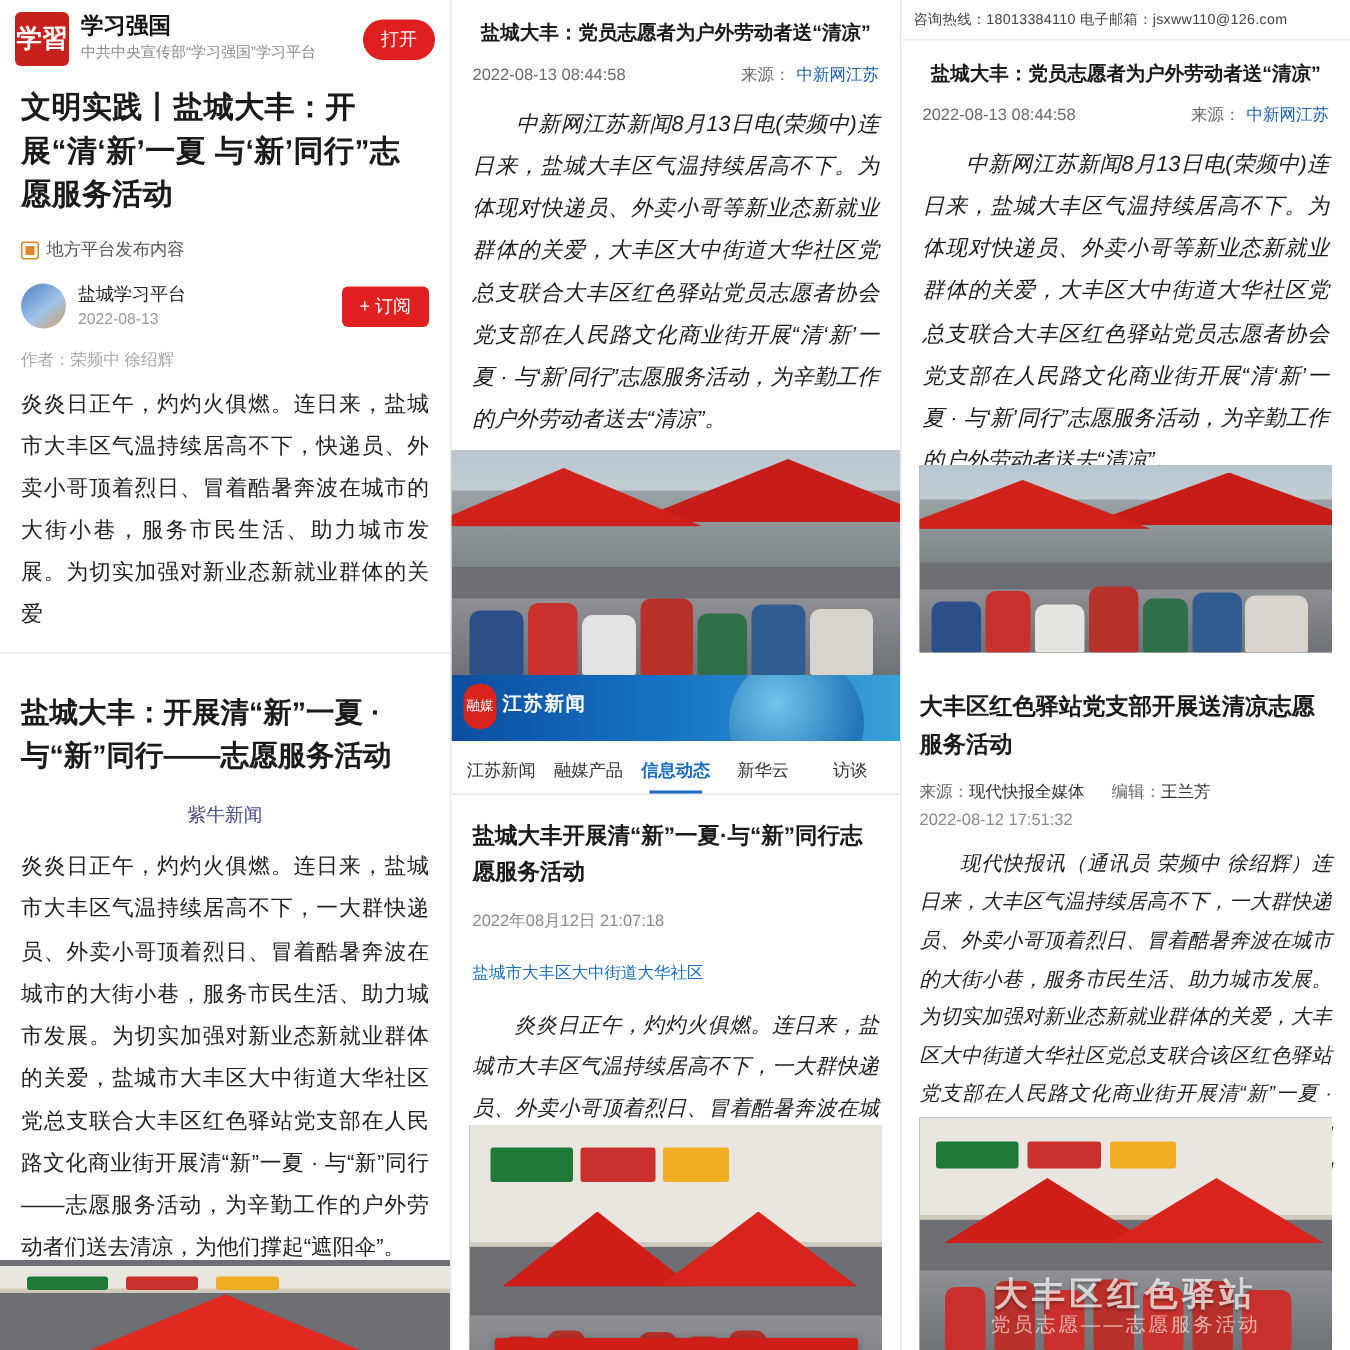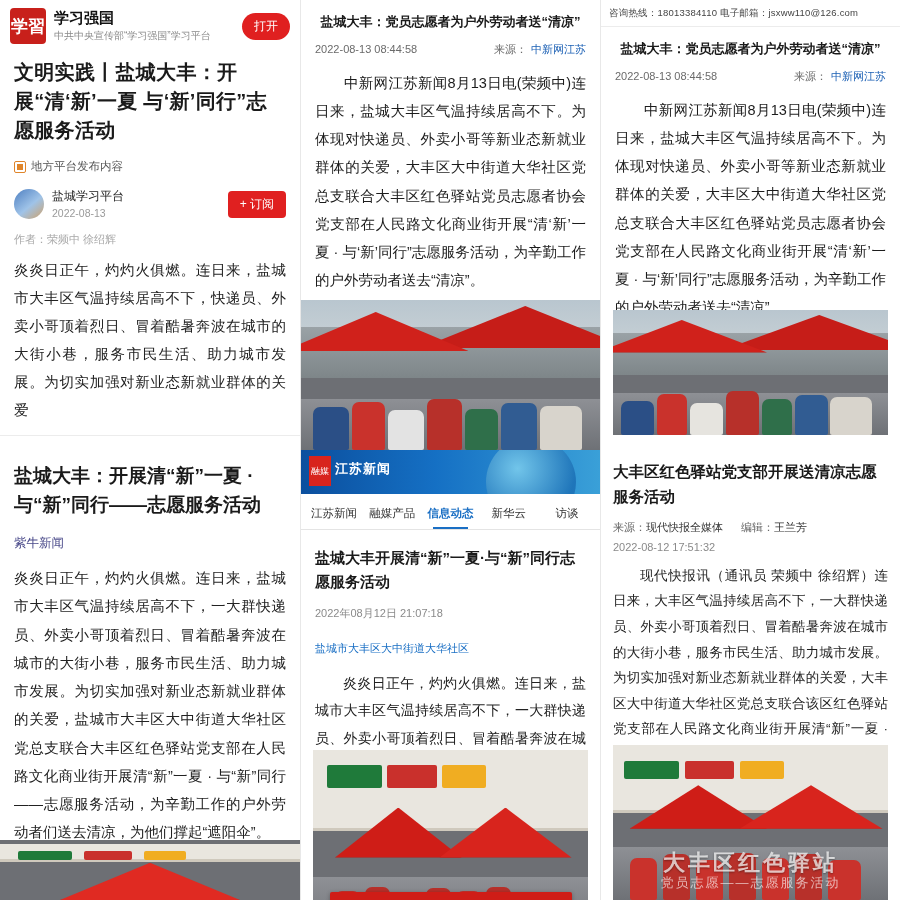--- a/index.html
+++ b/index.html
@@ -81,21 +81,21 @@
   .xq-divline {
     position: absolute; left: 0; right: 0; top: 435px;
     border-top: 1px solid #ececec;
   }
 
   
   .zn-title {
     font-size: 19px; font-weight: bold; color: #1a1a1a;
     line-height: 1.5; padding: 12px 14px 0 14px;
   }
-  .zn-meta { padding: 16px 14px 0 14px; }
+  .zn-meta { padding: 16px 14px 0 14px; text-align: center; }
   .zn-src { font-size: 12.5px; color: #4a4a8a; }
   .zn-date { font-size: 11px; color: #9a9a9a; margin-top: 4px; }
   .zn-body {
     font-size: 14.5px; line-height: 1.95; color: #222;
     padding: 12px 14px 0 14px; text-align: justify;
   }
 
   
   .photo { position: relative; overflow: hidden; background: #6d6f74; }
   .sky {
@@ -158,36 +158,36 @@
   .zx-sub {
     display: flex; justify-content: space-between; align-items: baseline;
     padding: 10px 14px 0 14px; font-size: 11px; color: #6a6a6a;
   }
   .zx-src-label { color: #6a6a6a; }
   .zx-src-val { color: #1a5fb4; margin-left: 4px; }
   .zx-body {
     font-size: 14.5px; line-height: 1.95; color: #1c1c1c;
     padding: 12px 14px 0 14px; text-align: justify;
   }
-  .zx-indent { text-indent: 2em; }
+  .zx-indent { text-indent: 2em; font-style: italic; }
 
   
   .js-banner {
     height: 44px; position: relative; overflow: hidden;
     background: linear-gradient(90deg,#0b4f9e,#1570c4 45%,#3aa0d8);
   }
   .js-globe {
     position: absolute; right: 8%; top: -30%; width: 90px; height: 90px;
     border-radius: 50%;
     background: radial-gradient(circle at 35% 35%, #7fd0ef, #1b6fb5 70%);
     opacity: .85;
   }
   .js-logo {
     position: absolute; left: 8px; top: 6px;
-    width: 22px; height: 30px; background: #d8241d; border-radius: 0;
+    width: 22px; height: 30px; background: #d8241d; border-radius: 10px;
     color: #fff; font-size: 9px; text-align: center; line-height: 30px;
     font-family: "DejaVu Sans", sans-serif;
   }
   .js-logo-txt {
     position: absolute; left: 34px; top: 10px; color: #fff;
     font-size: 13px; font-weight: bold; letter-spacing: 1px;
   }
   .js-tabs {
     display: flex; align-items: center; gap: 4px;
     padding: 8px 6px 0 6px; border-bottom: 1px solid #e4e4e4;

